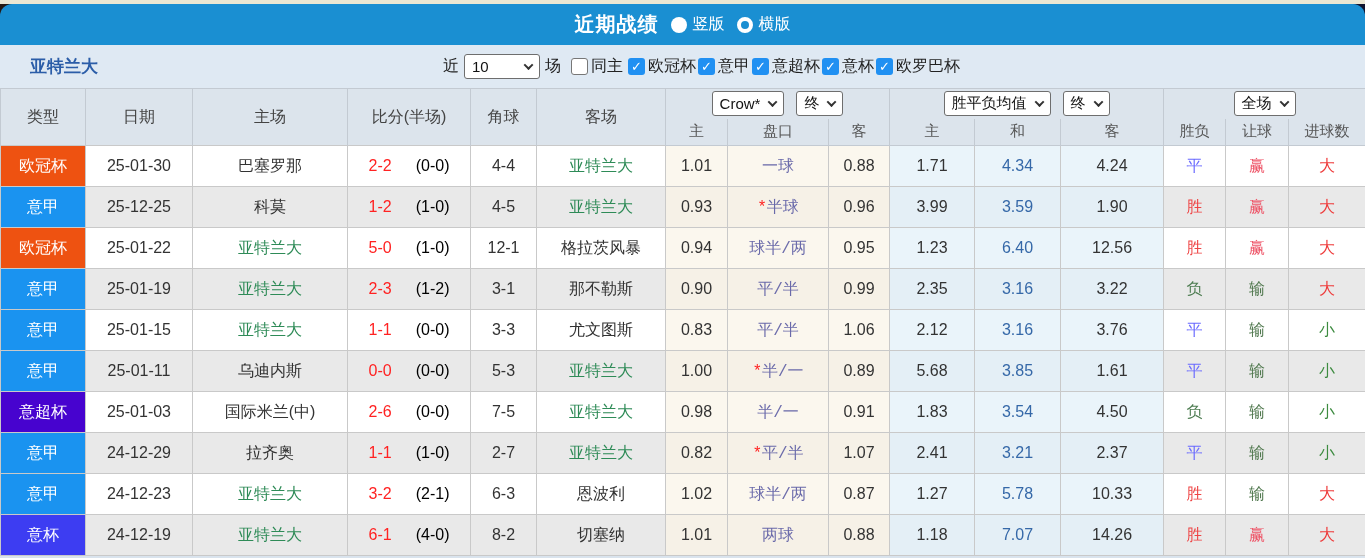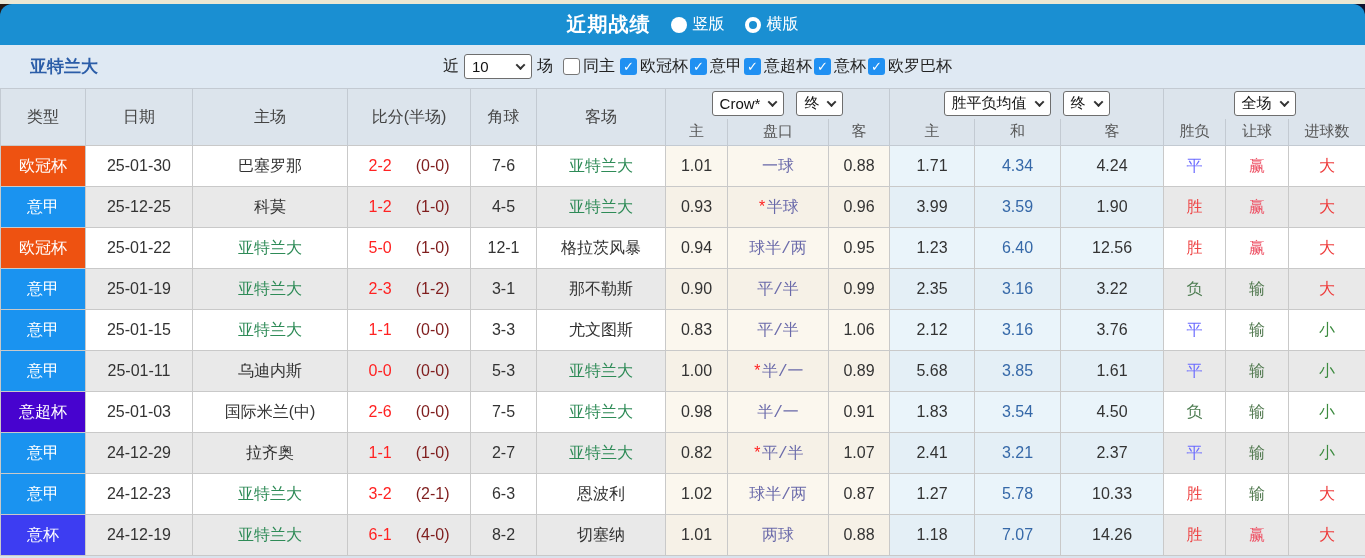--- a/index.html
+++ b/index.html
@@ -3,21 +3,21 @@
 <meta charset="utf-8">
 <style>
   * { box-sizing: border-box; margin: 0; padding: 0; }
   html,body { width:1365px; height:558px; overflow:hidden;
     font-family:"Liberation Sans","DejaVu Sans",sans-serif; background:#d9e3ed; }
 
   
   .top-strip { height:4px; background:#ebe7d3; }
   .topbar-zone { height:41px; background:linear-gradient(90deg,#241812,#101430); }
   .topbar { height:41px; background:#1a8fd2; border-radius:12px 12px 0 0;
-    display:flex; align-items:center; justify-content:center; gap:20px; color:#fff; }
+    display:flex; align-items:center; justify-content:center; gap:12px; color:#fff; }
   .topbar-title { font-size:20px; font-weight:bold; letter-spacing:1px; }
   .radio-label { display:inline-flex; align-items:center; gap:6px; font-size:16px; cursor:pointer; }
   .radio { width:16px; height:16px; border-radius:50%; background:#fff; display:inline-block; }
   .radio.checked { background:#1a8fd2; border:4px solid #fff; }
 
   
   .filterbar { height:43px; background:#dfe9f3; display:flex; align-items:center;
     font-size:16px; color:#222; }
   .team-name { margin-left:30px; color:#2b5da8; font-weight:bold; font-size:17px;
     font-family:"Liberation Serif","DejaVu Serif",serif; }
@@ -45,21 +45,21 @@
   tbody td { height:41px; font-size:16px; color:#333; border-color:#c9c9c9; }
   tbody tr.odd td { background:#fff; }
   tbody tr.even td { background:#e9e9e9; }
   tbody td.cell-type { color:#fff; font-size:16px; }
   tbody tr td.tint-odds { background:#fbf7ee; }
   tbody tr td.tint-avg { background:#eaf4fa; }
   tbody tr.even td.tint-odds { background:#f6f1e7; }
   tbody tr.even td.tint-avg { background:#e4eff6;margin-top:27px; }
   td.team { color:#2e8b57; }
   .score-main { color:#ff2222; }
-  .score-half { color:#7f1d1d;padding-left:24px; }
+  .score-half { color:#000000;padding-left:24px; }
   td.cell-handicap { color:#6a6aaa;font-family:Liberation Mono, monospace; }
   .hstar { color:#ff2222; }
   td.cell-avg-draw { color:#3568a8; }
 </style>
 </head>
 <body>
 
 <div>
   <div class="top-strip"></div>
   <div class="topbar-zone">
@@ -73,21 +73,21 @@
         <span class="radio checked" id="radio-h"></span>
         <span>横版</span>
       </label>
     </div>
   </div>
 
   <div class="filterbar">
     <span class="team-name">亚特兰大</span>
     <div class="filters">
       <span>近</span>
-      <span class="dd" style="width:68px">
+      <span class="dd" style="width:76px">
         <span>10</span>
         <span class="chev"></span>
       </span>
       <span>场</span>
       <label class="cb-label" style="margin-left:5px">
         <span class="cb unchecked" id="cb-same-home"></span>
         <span>同主</span>
       </label>
       <span id="league-filters" style="display:inline-flex;align-items:center;gap:2px">
           <label class="cb-label">
@@ -184,21 +184,21 @@
         <th>让球</th>
         <th>进球数</th>
       </tr>
     </thead>
     <tbody id="tbody">
         <tr class="odd">
     <td class="cell-type" style="background: rgb(238, 82, 17);">欧冠杯</td>
     <td>25-01-30</td>
     <td>巴塞罗那</td>
     <td><span class="score-main">2-2</span><span class="score-half">(0-0)</span></td>
-    <td>7-6</td>
+    <td>4-4</td>
     <td class="team">亚特兰大</td>
     <td class="tint-odds">1.01</td>
     <td class="tint-odds cell-handicap"><span class="hstar"></span><span>一球</span></td>
     <td class="tint-odds">0.88</td>
     <td class="tint-avg">1.71</td>
     <td class="tint-avg cell-avg-draw">4.34</td>
     <td class="tint-avg">4.24</td>
     <td style="color: rgb(106, 106, 255);">平</td>
     <td style="color: rgb(238, 85, 104);">赢</td>
     <td style="color: rgb(238, 59, 59);">大</td>

